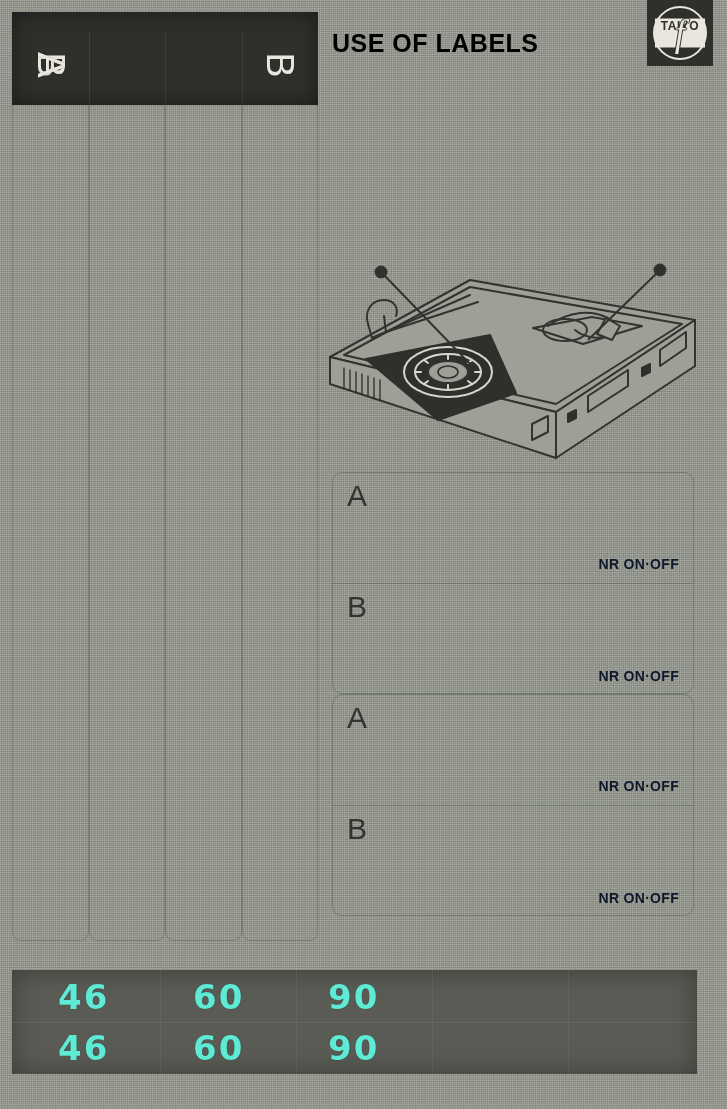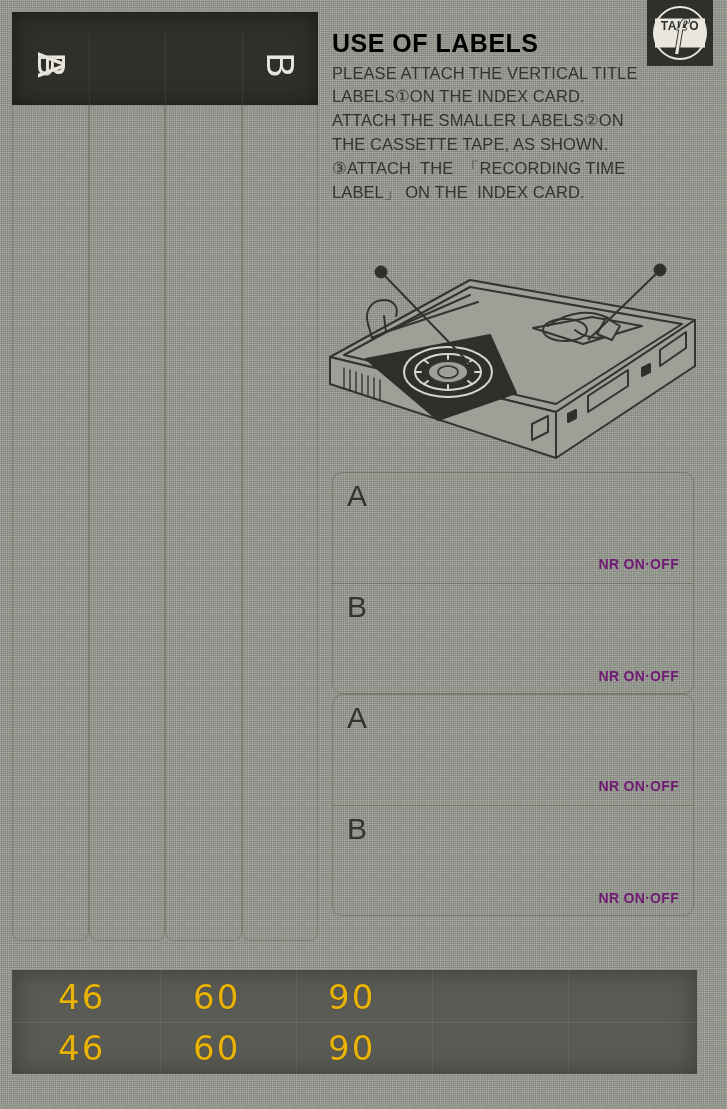--- a/index.html
+++ b/index.html
@@ -119,40 +119,40 @@
     position:absolute;left:0;width:100%;height:111px;box-sizing:border-box;
   }
   #cards .card.top{top:0;border-bottom:1px solid rgba(70,78,62,.34);}
   #cards .card.bot{top:111px;}
   #cards .card .side{
     position:absolute;left:14px;top:8px;
     font-size:30px;color:#33332f;line-height:1;font-weight:400;
   }
   #cards .card .nr{
     position:absolute;right:14px;bottom:11px;
-    font-size:14px;font-weight:bold;color:#701a75;letter-spacing:.3px;
+    font-size:14px;font-weight:bold;color:#0f172a;letter-spacing:.3px;
   }
 
   
   #timebar{
     position:absolute;left:12px;top:970px;width:685px;height:104px;
     background:#5b5b55;
     box-shadow:inset 0 0 26px rgba(0,0,0,.33);
     overflow:hidden;
   }
   #timebar .trow{
     position:absolute;left:0;width:100%;height:50px;
     display:flex;align-items:center;
   }
   #timebar .trow.r1{top:2px;}
   #timebar .trow.r2{top:52px;border-top:1px solid rgba(255,255,255,.07);}
   #timebar .cell{
     width:135px;text-align:left;padding-left:46px;box-sizing:border-box;
-    color:#eab308;font-size:34px;letter-spacing:2px;
-    font-family:"DejaVu Sans", sans-serif;font-weight:400;
+    color:#5eead4;font-size:34px;letter-spacing:2px;
+    font-family:"DejaVu Sans", sans-serif;font-weight:700;
     text-shadow:0 0 1px rgba(0,0,0,.5);
   }
   #timebar .vdiv{
     position:absolute;top:0;bottom:0;width:1px;background:rgba(255,255,255,.06);
   }
 </style>
 </head>
 <body>
 
 <div id="sheet"></div>
@@ -178,28 +178,20 @@
 
 <div id="strips">
   <div class="strip"></div>
   <div class="strip"></div>
   <div class="strip"></div>
   <div class="strip"></div>
 </div>
 
 <div id="right">
   <h1 id="title">USE OF LABELS</h1>
-  <div id="instructions">
-    <div class="ln">PLEASE ATTACH THE VERTICAL TITLE</div>
-    <div class="ln">LABELS①ON THE INDEX CARD.</div>
-    <div class="ln">ATTACH THE SMALLER LABELS②ON</div>
-    <div class="ln">THE CASSETTE TAPE, AS SHOWN.</div>
-    <div class="ln">③ATTACH  THE  「RECORDING TIME</div>
-    <div class="ln">LABEL」 ON THE  INDEX CARD.</div>
-  </div>
 </div>
 
 <div id="logo">
   <div class="disc">
     <div class="fmark">f</div>
     <div class="bandtxt">TAIYO</div>
   </div>
 </div>
 
 <div id="illus">

